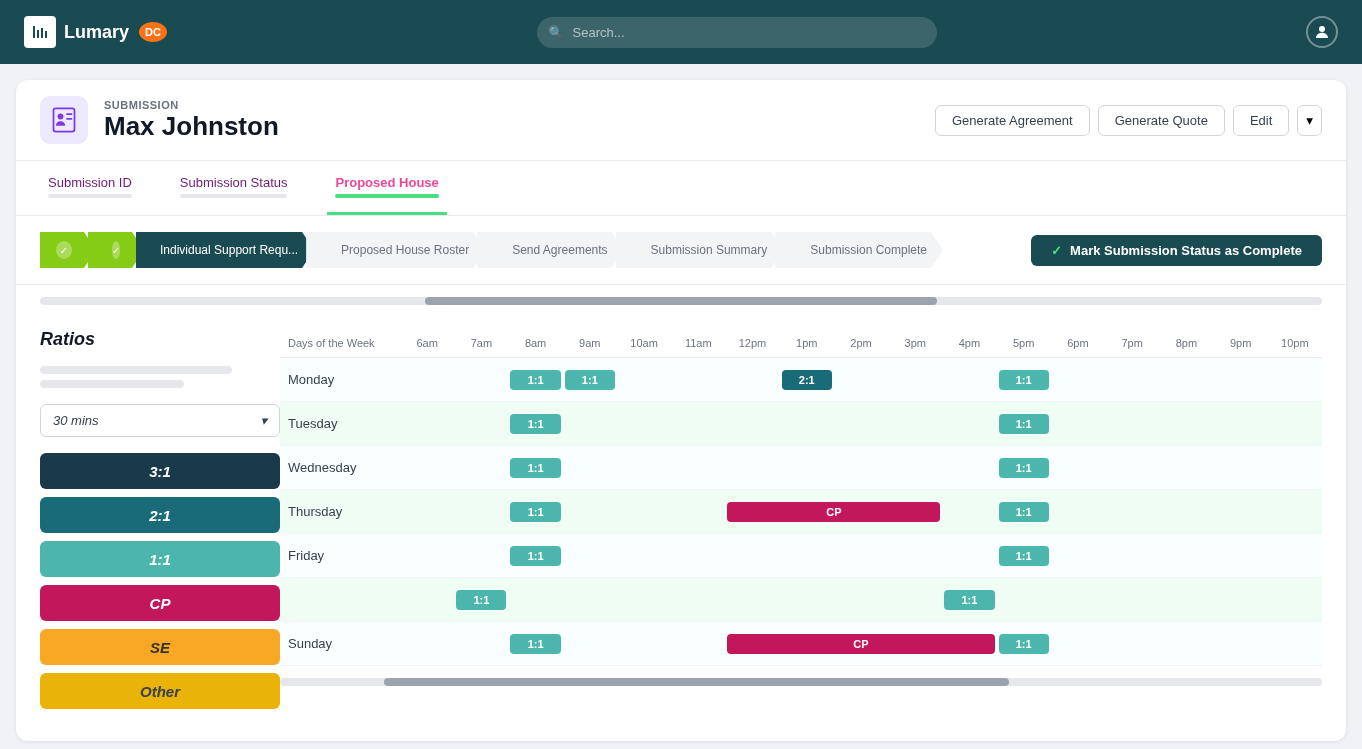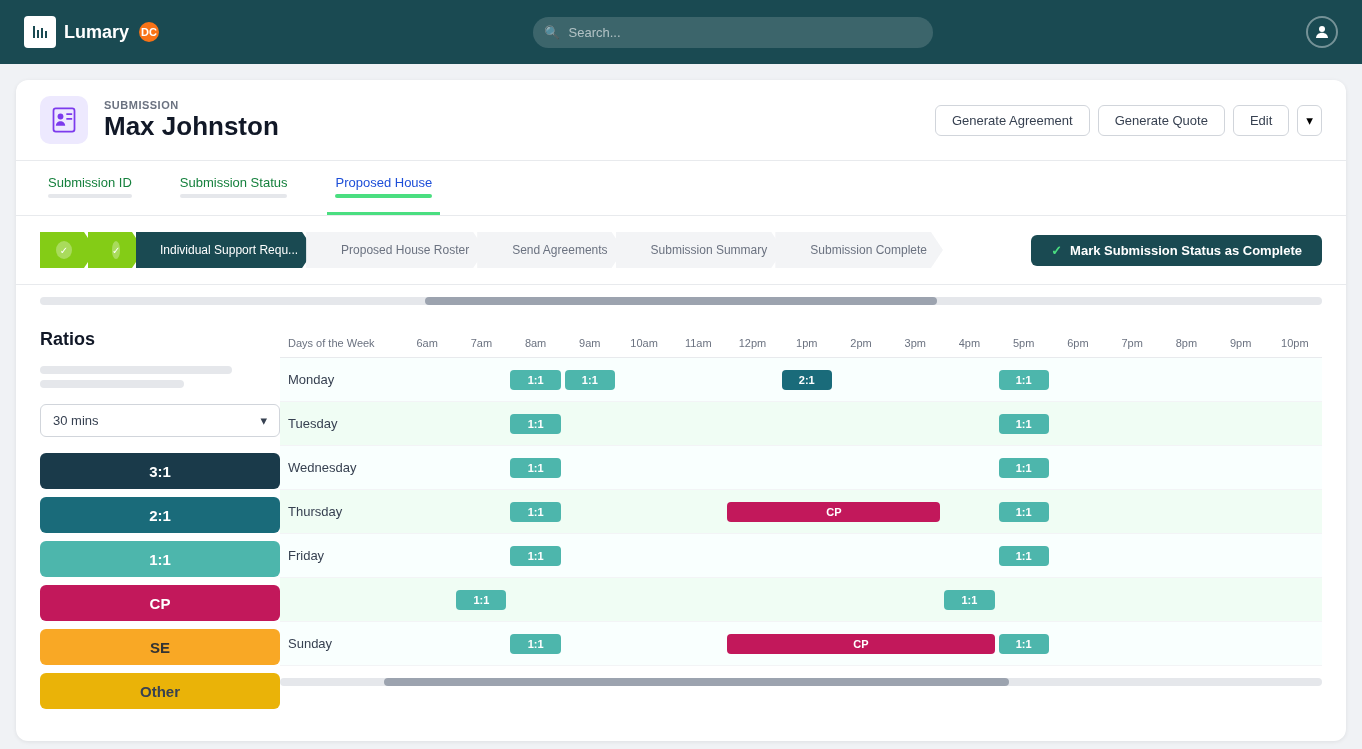--- a/index.html
+++ b/index.html
@@ -10,21 +10,21 @@
       background: #1a4a52;
       height: 64px;
       display: flex;
       align-items: center;
       justify-content: space-between;
       padding: 0 24px;
     }
     .logo-area { display: flex; align-items: center; gap: 8px; color: white; font-weight: 700; font-size: 18px; }
     .logo-icon { width: 32px; height: 32px; background: white; border-radius: 4px; display: flex; align-items: center; justify-content: center; }
     .logo-icon svg { width: 20px; height: 20px; }
-    .dc-badge { background: #f97316; color: white; border-radius: 50%; width: 20px; height: 20px; font-size: 11px; font-weight: 700; display: flex; align-items: center; justify-content: center; margin-left: 2px; }
+    .dc-badge { background: #f97316; color: white; border-radius: 50%; width: 28px; height: 20px; font-size: 11px; font-weight: 700; display: flex; align-items: center; justify-content: center; margin-left: 2px; }
     .search-bar { flex: 1; max-width: 400px; margin: 0 40px; position: relative; }
     .search-bar input { width: 100%; padding: 8px 16px 8px 36px; border-radius: 20px; border: none; background: rgba(255,255,255,0.15); color: white; font-size: 13px; outline: none; }
     .search-bar input::placeholder { color: rgba(255,255,255,0.6); }
     .search-icon-wrap { position: absolute; left: 12px; top: 50%; transform: translateY(-50%); color: rgba(255,255,255,0.6); font-size: 13px; }
     .user-icon { width: 32px; height: 32px; border-radius: 50%; border: 2px solid rgba(255,255,255,0.4); display: flex; align-items: center; justify-content: center; color: white; }
 
     
     .page-content { background: white; margin: 16px; border-radius: 12px; padding: 0; overflow: hidden; box-shadow: 0 1px 4px rgba(0,0,0,0.08); }
 
     
@@ -32,42 +32,42 @@
     .submission-left { display: flex; align-items: center; gap: 16px; }
     .submission-icon { width: 48px; height: 48px; background: #ede9fe; border-radius: 10px; display: flex; align-items: center; justify-content: center; }
     .submission-text .label { font-size: 11px; color: #6b7280; text-transform: uppercase; letter-spacing: 0.5px; font-weight: 600; }
     .submission-text .name { font-size: 26px; font-weight: 700; color: #111827; }
     .header-actions { display: flex; gap: 8px; align-items: center; }
     .btn-outline { padding: 7px 16px; border: 1px solid #d1d5db; background: white; border-radius: 6px; font-size: 13px; color: #374151; cursor: pointer; }
     .btn-dropdown { padding: 7px 8px; border: 1px solid #d1d5db; background: white; border-radius: 6px; cursor: pointer; }
 
     
     .tabs-bar { display: flex; padding: 0 24px; border-bottom: 1px solid #e8eaed; }
-    .tab-item { padding: 14px 8px; font-size: 13px; color: #15803d; cursor: pointer; border-bottom: 3px solid transparent; margin-right: 32px; }
-    .tab-item.active { color: #1d4ed8; font-weight: 400; border-bottom-color: #4ade80; }
+    .tab-item { padding: 14px 8px; font-size: 13px; color: #701a75; cursor: pointer; border-bottom: 3px solid transparent; margin-right: 32px; }
+    .tab-item.active { color: #ec4899; font-weight: 700; border-bottom-color: #4ade80; }
     .tab-underline-box { height: 4px; background: #e5e7eb; border-radius: 2px; margin-top: 4px; }
     .tab-underline-box.active-line { background: #4ade80; }
 
     
     .progress-bar-wrap { padding: 16px 24px; border-bottom: 1px solid #e8eaed; }
     .progress-steps { display: flex; align-items: center; gap: 0; }
     .step { display: flex; align-items: center; cursor: pointer; }
     .step-pill { height: 36px; display: flex; align-items: center; padding: 0 16px 0 24px; font-size: 12px; font-weight: 500; position: relative; clip-path: polygon(0 0, calc(100% - 12px) 0, 100% 50%, calc(100% - 12px) 100%, 0 100%, 12px 50%); }
     .step-pill:first-child { clip-path: polygon(0 0, calc(100% - 12px) 0, 100% 50%, calc(100% - 12px) 100%, 0 100%); }
     .step-check { background: #84cc16; color: white; }
     .step-active { background: #1a4a52; color: white; }
     .step-inactive { background: #f3f4f6; color: #6b7280; padding-left: 35px; }
     .check-circle { width: 18px; height: 18px; background: rgba(255,255,255,0.3); border-radius: 50%; display: flex; align-items: center; justify-content: center; margin-right: 8px; font-size: 10px; color: white; }
     .step-complete-btn { margin-left: auto; background: #1a4a52; color: white; border: none; padding: 8px 20px; border-radius: 6px; font-size: 13px; font-weight: 600; cursor: pointer; display: flex; align-items: center; gap: 8px; }
     .step-complete-btn .check { color: #4ade80; }
 
     
     .main-body { display: flex; gap: 0; padding: 24px; }
 
-    .ratios-sidebar { width: 240px; flex-shrink: 0; }
+    .ratios-sidebar { width: 240px; flex-shrink: 0; font-style: italic; }
     .ratios-title { font-size: 18px; font-weight: 700; color: #111827; margin-bottom: 16px; }
     .ratio-lines { margin-bottom: 16px; }
     .ratio-line { height: 8px; background: #e5e7eb; border-radius: 4px; margin-bottom: 6px; }
     .ratio-line.w80 { width: 80%; }
     .ratio-line.w60 { width: 60%; }
     .dropdown-select { width: 100%; padding: 8px 12px; border: 1px solid #d1d5db; border-radius: 6px; background: white; font-size: 13px; color: #374151; display: flex; justify-content: space-between; align-items: center; cursor: pointer; margin-bottom: 16px; }
     .ratio-badge { width: 100%; height: 36px; border-radius: 6px; display: flex; align-items: center; justify-content: center; font-weight: 700; font-size: 15px; color: white; margin-bottom: 8px; cursor: pointer; }
     .ratio-31 { background: #1a3a4a; }
     .ratio-21 { background: #1a6b7a; }
     .ratio-11 { background: #4db6ac; }

